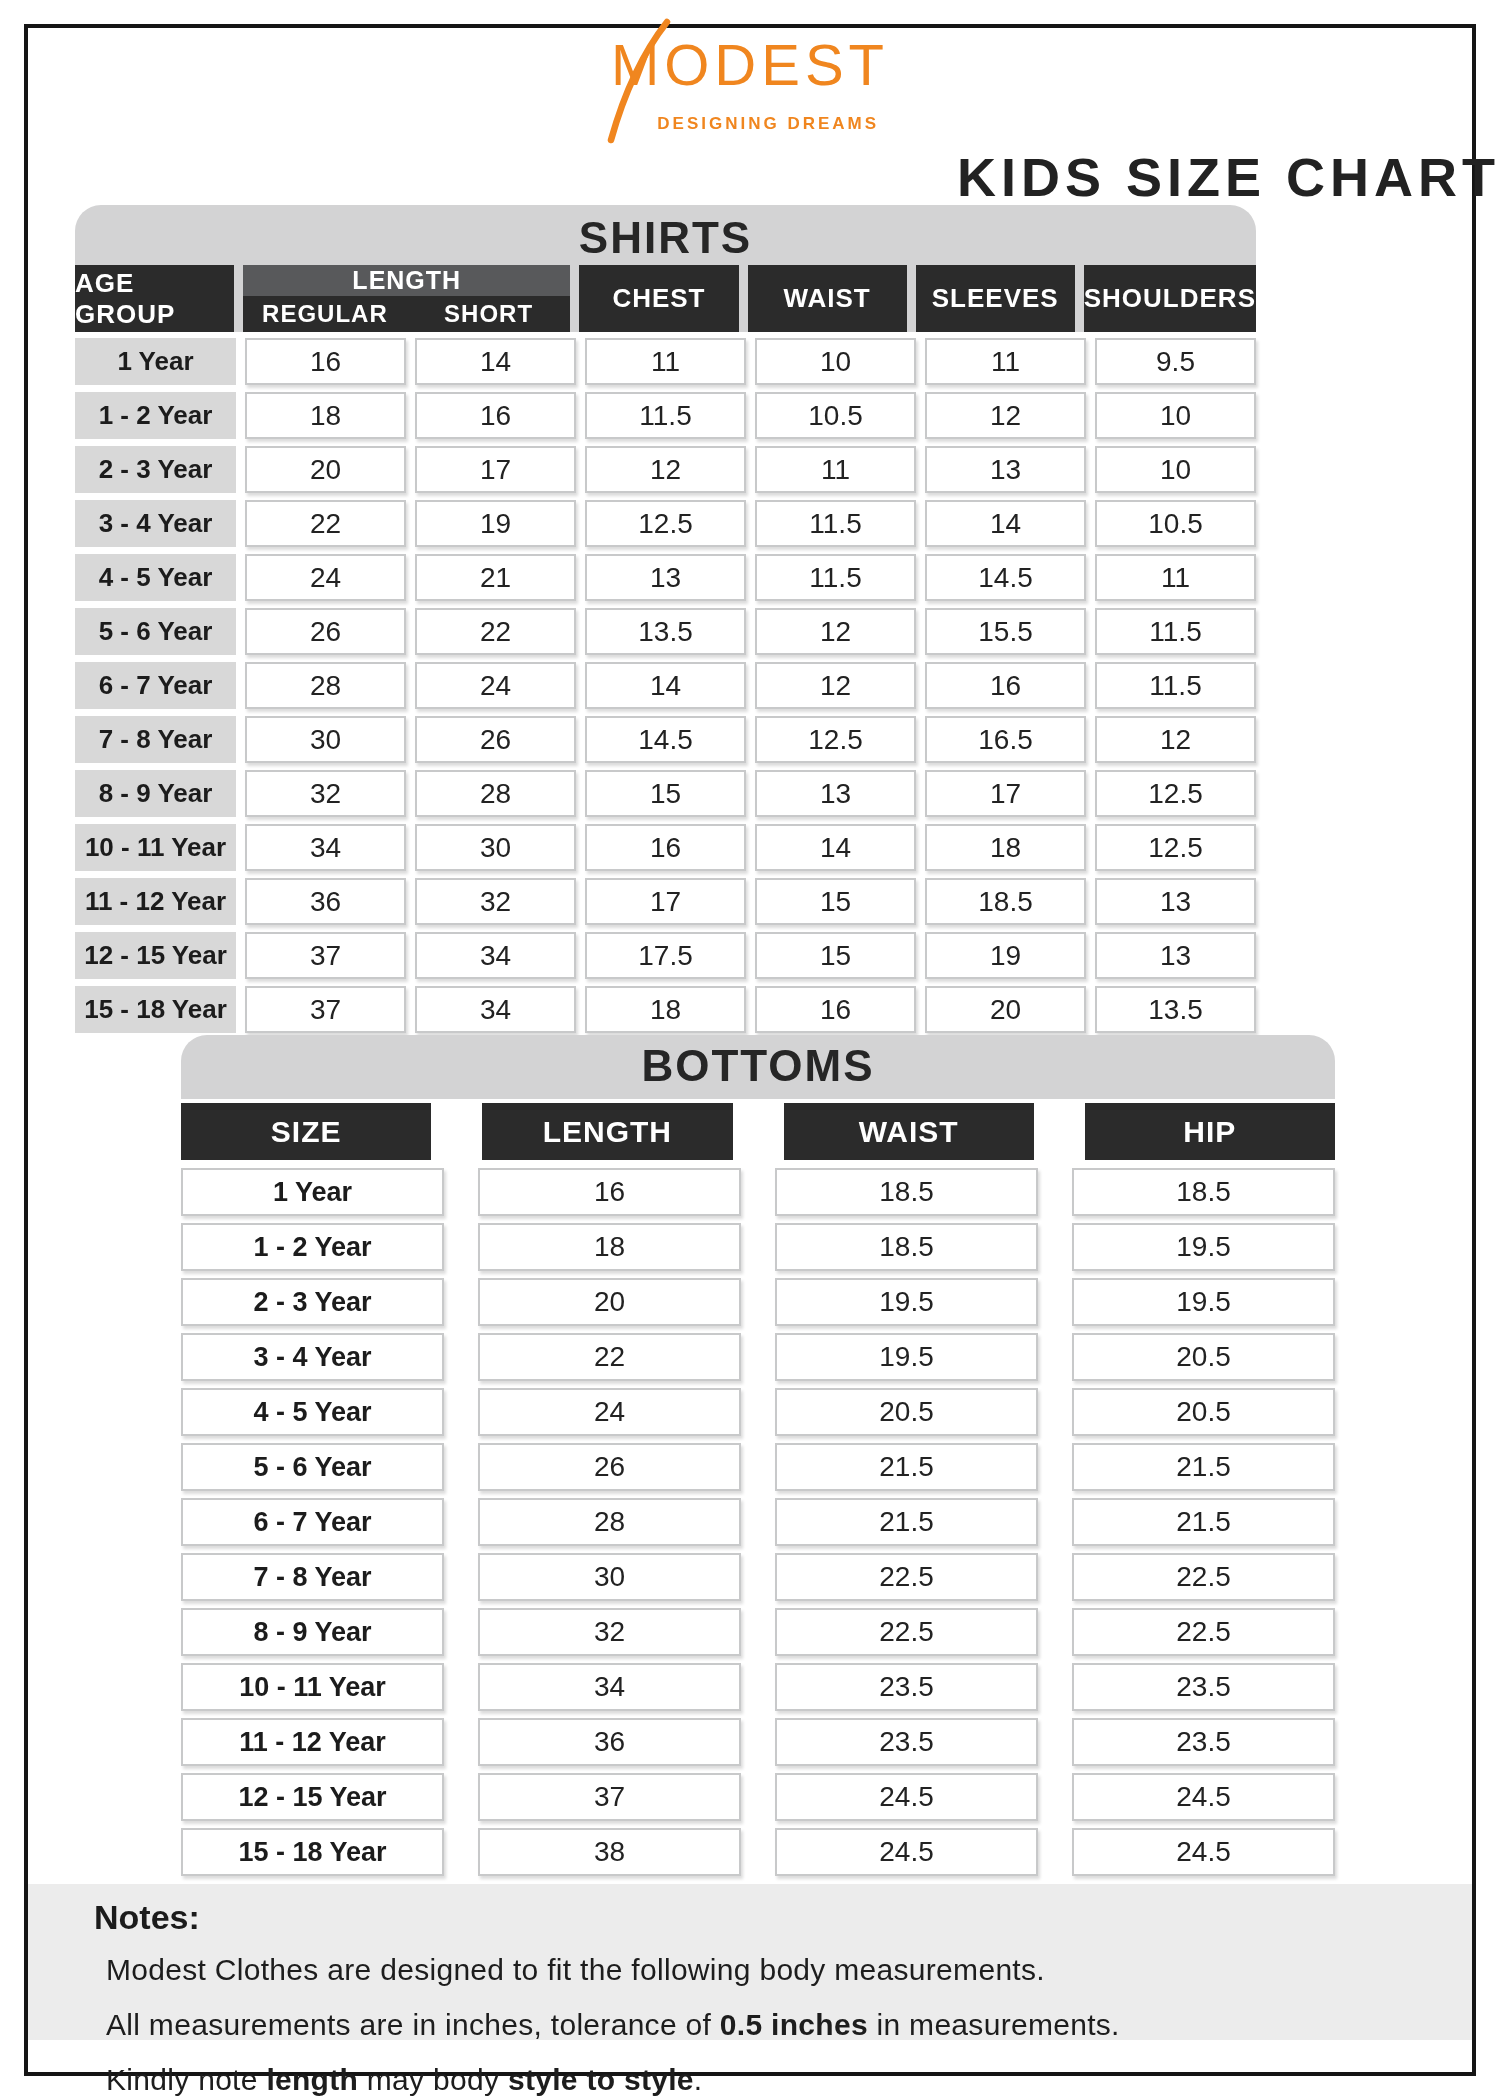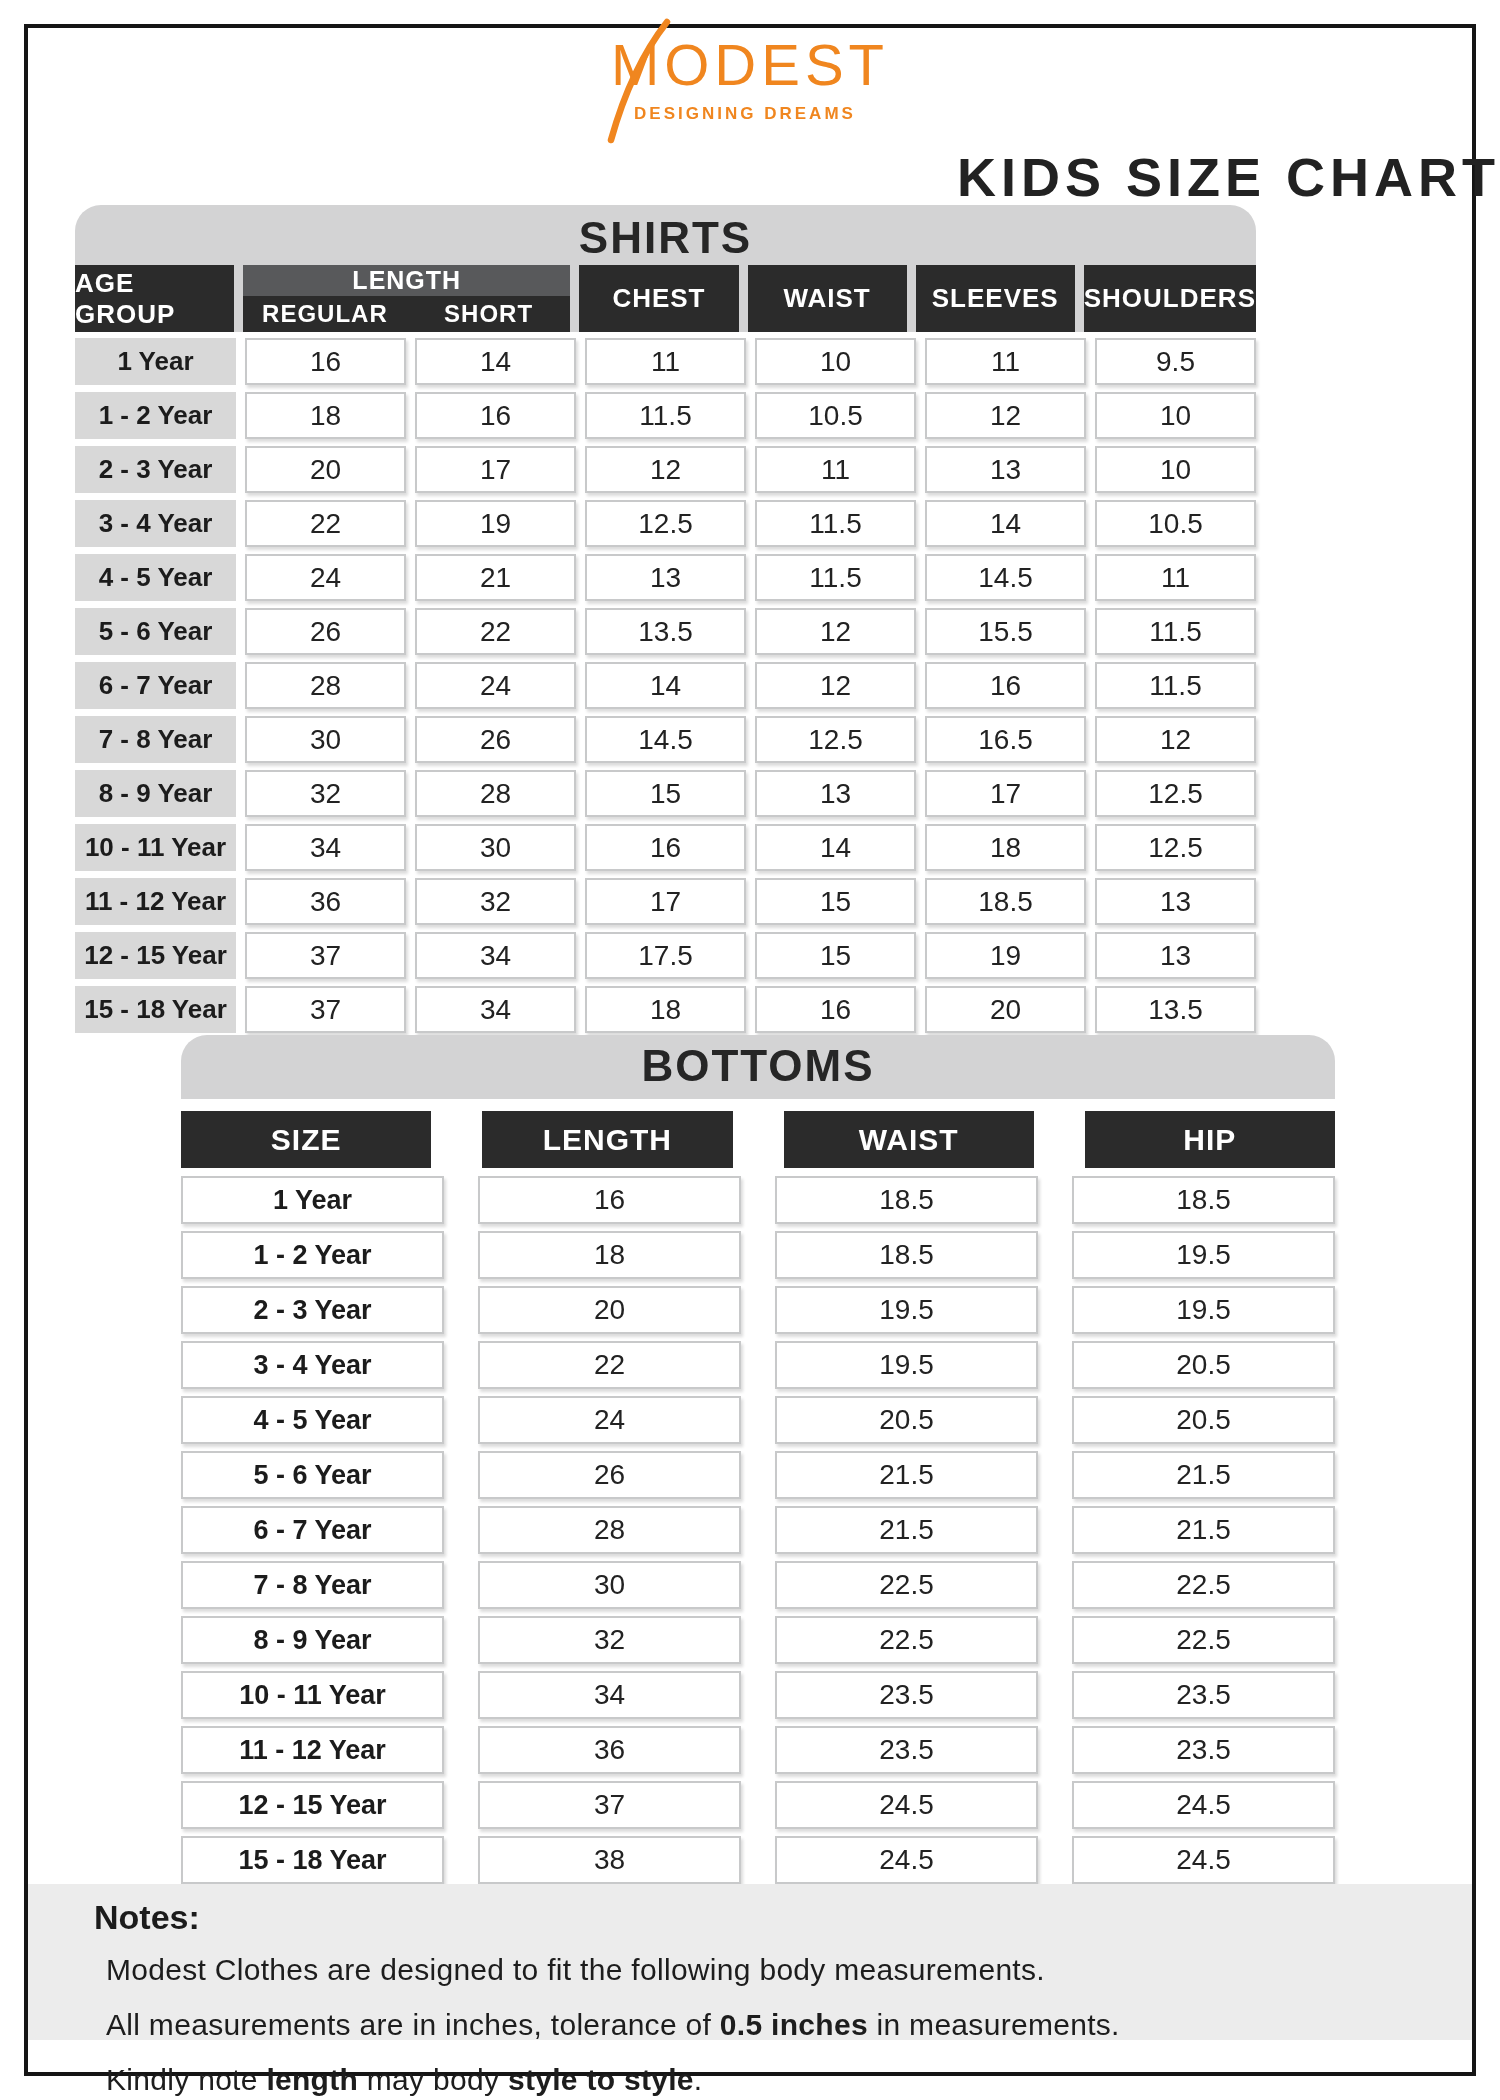--- a/index.html
+++ b/index.html
@@ -5,21 +5,21 @@
   html,body{margin:0;padding:0;background:#fff;}
   .page{position:relative;width:1500px;height:2100px;background:#ffffff;overflow:hidden;
         font-family:"Liberation Sans","DejaVu Sans",sans-serif;color:#1f1f1f;}
   .frame{position:absolute;left:24px;top:24px;right:24px;bottom:24px;border:4px solid #151515;pointer-events:none;}
 
   
   .logo{position:absolute;left:0;right:0;top:36px;text-align:center;}
   .logo-inner{position:relative;display:inline-block;}
   .logo-word{font-size:58px;font-weight:400;letter-spacing:5px;color:#F0861F;line-height:1;}
   .logo-swoosh{position:absolute;left:-10px;top:-18px;width:74px;height:126px;}
-  .logo-tagline{display:block;padding-right:10px;margin-top:10px;
+  .logo-tagline{display:block;text-align:right;padding-right:10px;margin-top:20px;
                 font-size:17px;font-weight:700;letter-spacing:3px;color:#F0861F;}
 
   
   .page-title{position:absolute;left:0;right:0;top:146px;text-align:right;
               font-size:54px;font-weight:600;letter-spacing:5px;color:#222;}
 
   
   .hcell{background:#2B2B2B;color:#fff;font-weight:700;display:flex;align-items:center;justify-content:center;}
   .cell{background:#fff;border:2px solid #C8C9CA;box-shadow:2px 3px 3px rgba(0,0,0,0.14);
         display:flex;align-items:center;justify-content:center;font-size:28px;color:#222;}
@@ -38,21 +38,21 @@
   .length-bottom{background:#2B2B2B;flex:1;display:flex;}
   .length-bottom span{flex:1;display:flex;align-items:center;justify-content:center;
                       color:#fff;font-weight:700;font-size:24px;letter-spacing:1px;}
   .shirts-body{display:grid;grid-template-columns:repeat(7,1fr);gap:7px 9px;grid-auto-rows:47px;margin-top:6px;}
   .shirts-body .row-label{background:#D8D8D8;font-size:26px;}
 
   
   .bottoms{position:absolute;left:181px;top:1035px;width:1154px;}
   .bottoms-panel{background:#D3D3D4;border-radius:26px 26px 0 0;height:64px;}
   .bottoms-panel .section-title{padding-top:6px;}
-  .bottoms-header{display:grid;grid-template-columns:repeat(4,1fr);column-gap:51px;height:57px;margin-top:12px;}
+  .bottoms-header{display:grid;grid-template-columns:repeat(4,1fr);column-gap:51px;height:57px;margin-top:4px;}
   .bottoms-header .hcell{font-size:30px;letter-spacing:1px;}
   .bottoms-body{display:grid;grid-template-columns:repeat(4,1fr);gap:7px 34px;grid-auto-rows:48px;margin-top:8px;}
   .bottoms-body .row-label{background:#fff;border:2px solid #C8C9CA;box-shadow:2px 3px 3px rgba(0,0,0,0.14);font-size:27px;}
 
   
   .notes{position:absolute;left:28px;width:1444px;top:1884px;height:156px;background:#ECECEC;
          padding:14px 40px 0 66px;box-sizing:border-box;}
   .notes-heading{font-size:34px;font-weight:800;color:#1b1b1b;margin:0 0 6px 0;}
   .note-line{font-size:30px;line-height:1.43;margin:12px;color:#1d1d1d;letter-spacing:0.3px;}
   .note-line b{font-weight:700;}

